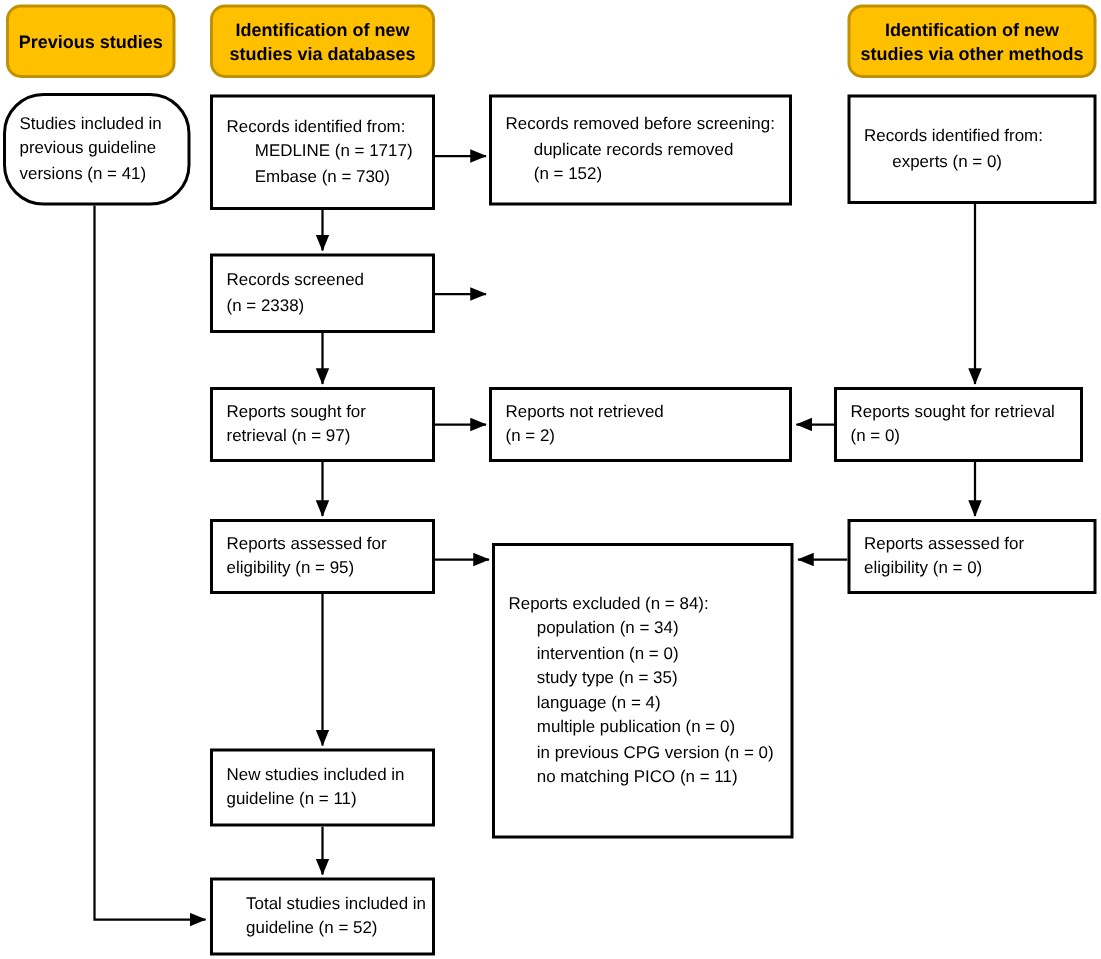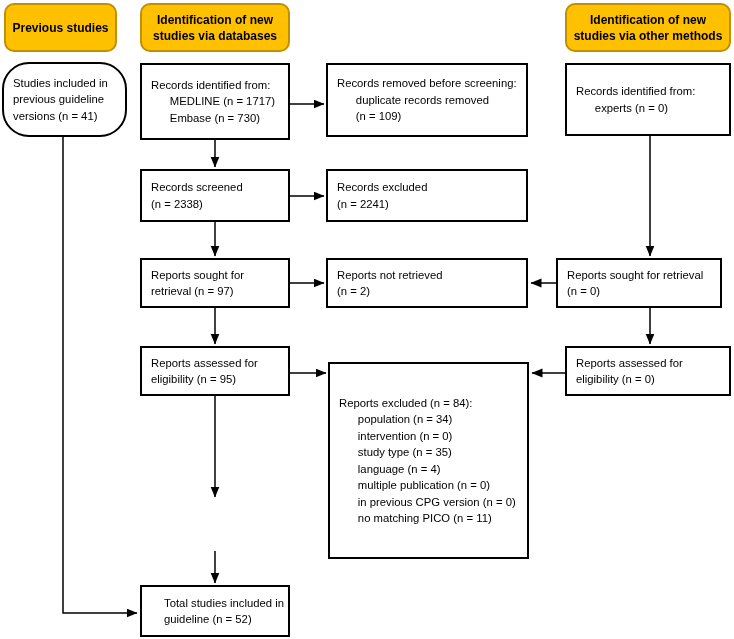--- a/index.html
+++ b/index.html
@@ -95,33 +95,33 @@
 (n = 2338)</span>
   </div>
   <div class="node" style="left:140px;top:258px;width:150px;height:50px;">
     <span class="txt">Reports sought for
 retrieval (n = 97)</span>
   </div>
   <div class="node" style="left:140px;top:346px;width:150px;height:50px;">
     <span class="txt">Reports assessed for
 eligibility (n = 95)</span>
   </div>
+  <div class="node" style="left:140px;top:499px;width:150px;height:52px;">
+    <span class="txt">New studies included in
+guideline (n = 11)</span>
+  </div>
   <div class="node" style="left:140px;top:585px;width:150px;height:52px;justify-content:flex-end;">
     <span class="txt">Total studies included in
 guideline (n = 52)</span>
   </div>
 
   <div class="node" style="left:326px;top:63px;width:202px;height:74px;">
     <span class="txt">Records removed before screening:
       duplicate records removed
-      (n = 109)</span>
-  </div>
-  <div class="node" style="left:326px;top:169px;width:202px;height:53px;">
-    <span class="txt">Records excluded
-(n = 2241)</span>
+      (n = 152)</span>
   </div>
   <div class="node" style="left:326px;top:258px;width:202px;height:50px;">
     <span class="txt">Reports not retrieved
 (n = 2)</span>
   </div>
   <div class="node" style="left:328px;top:346px;width:201px;height:197px;margin-top:16px;">
     <span class="txt">Reports excluded (n = 84):
       population (n = 34)
       intervention (n = 0)
       study type (n = 35)

